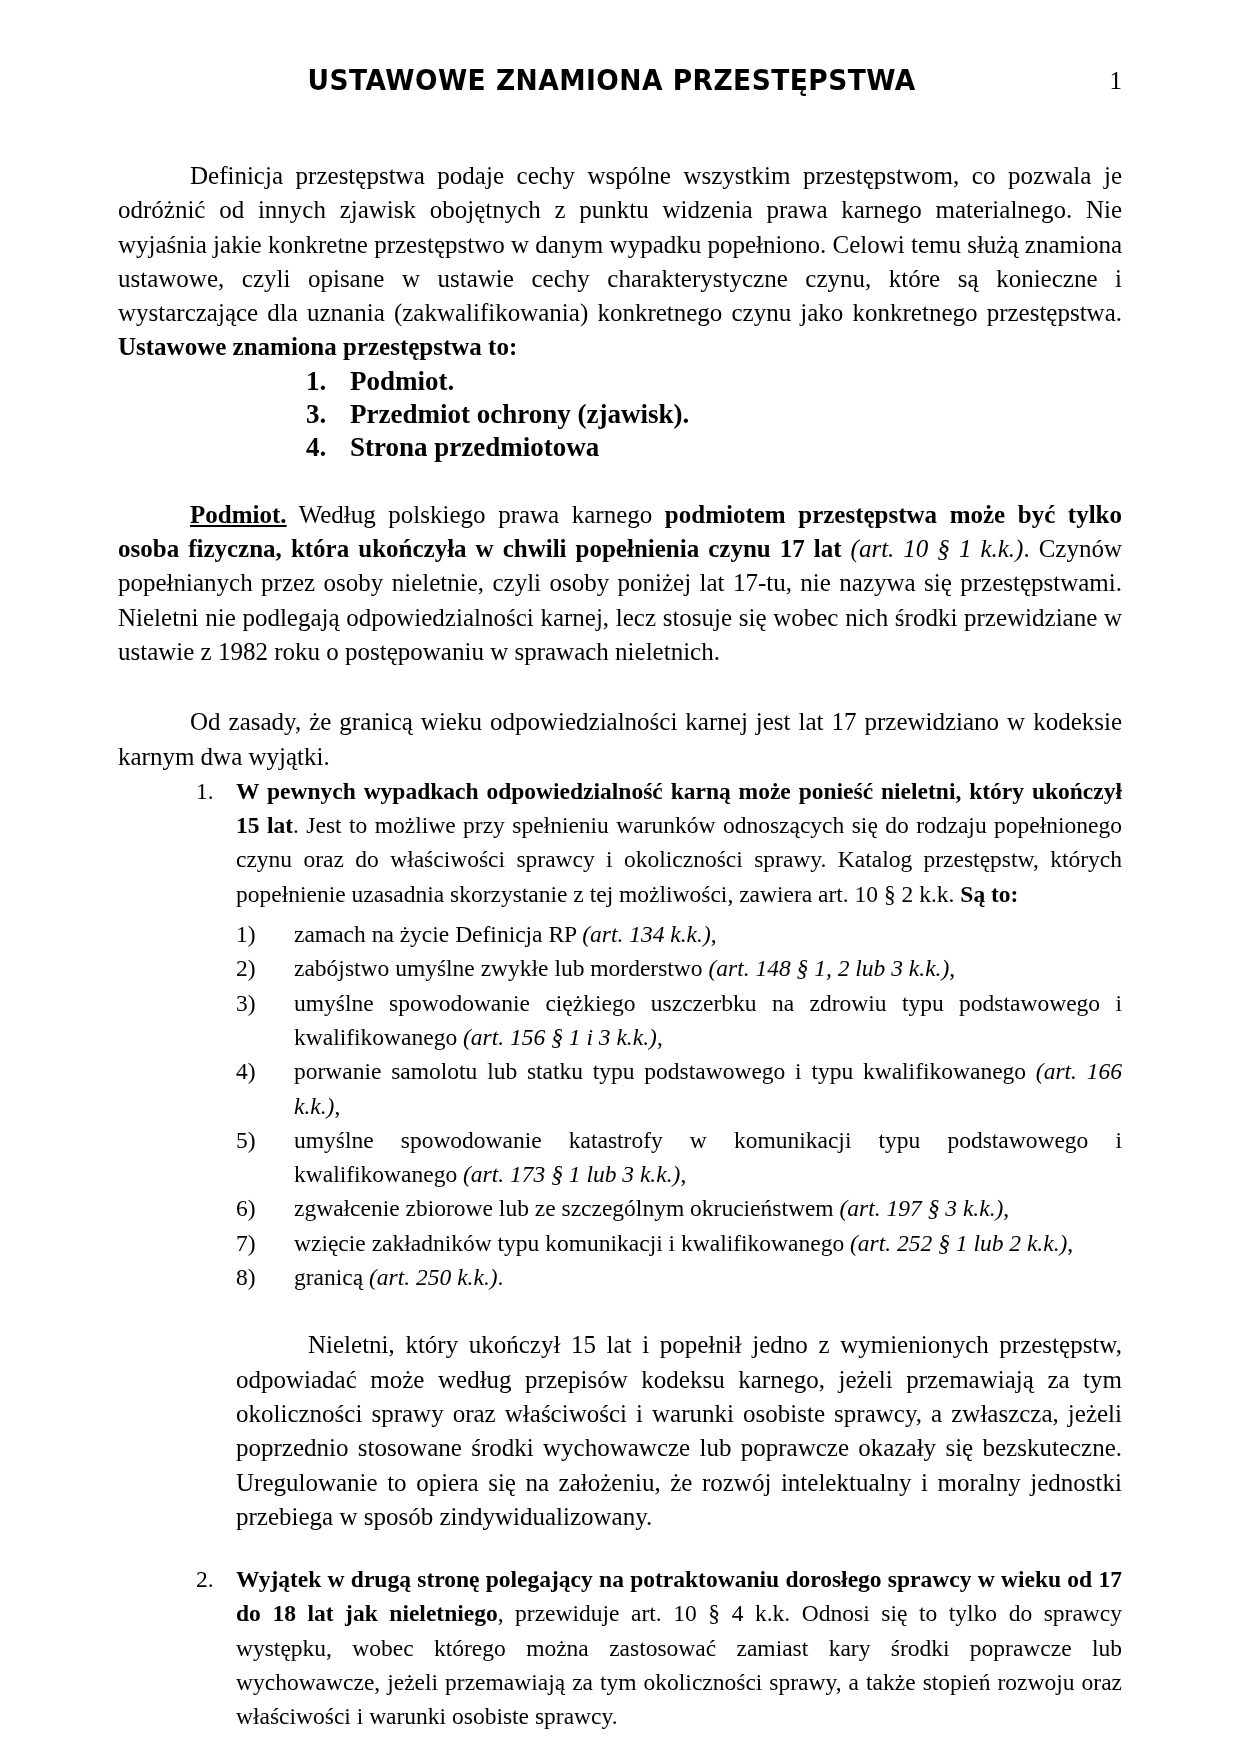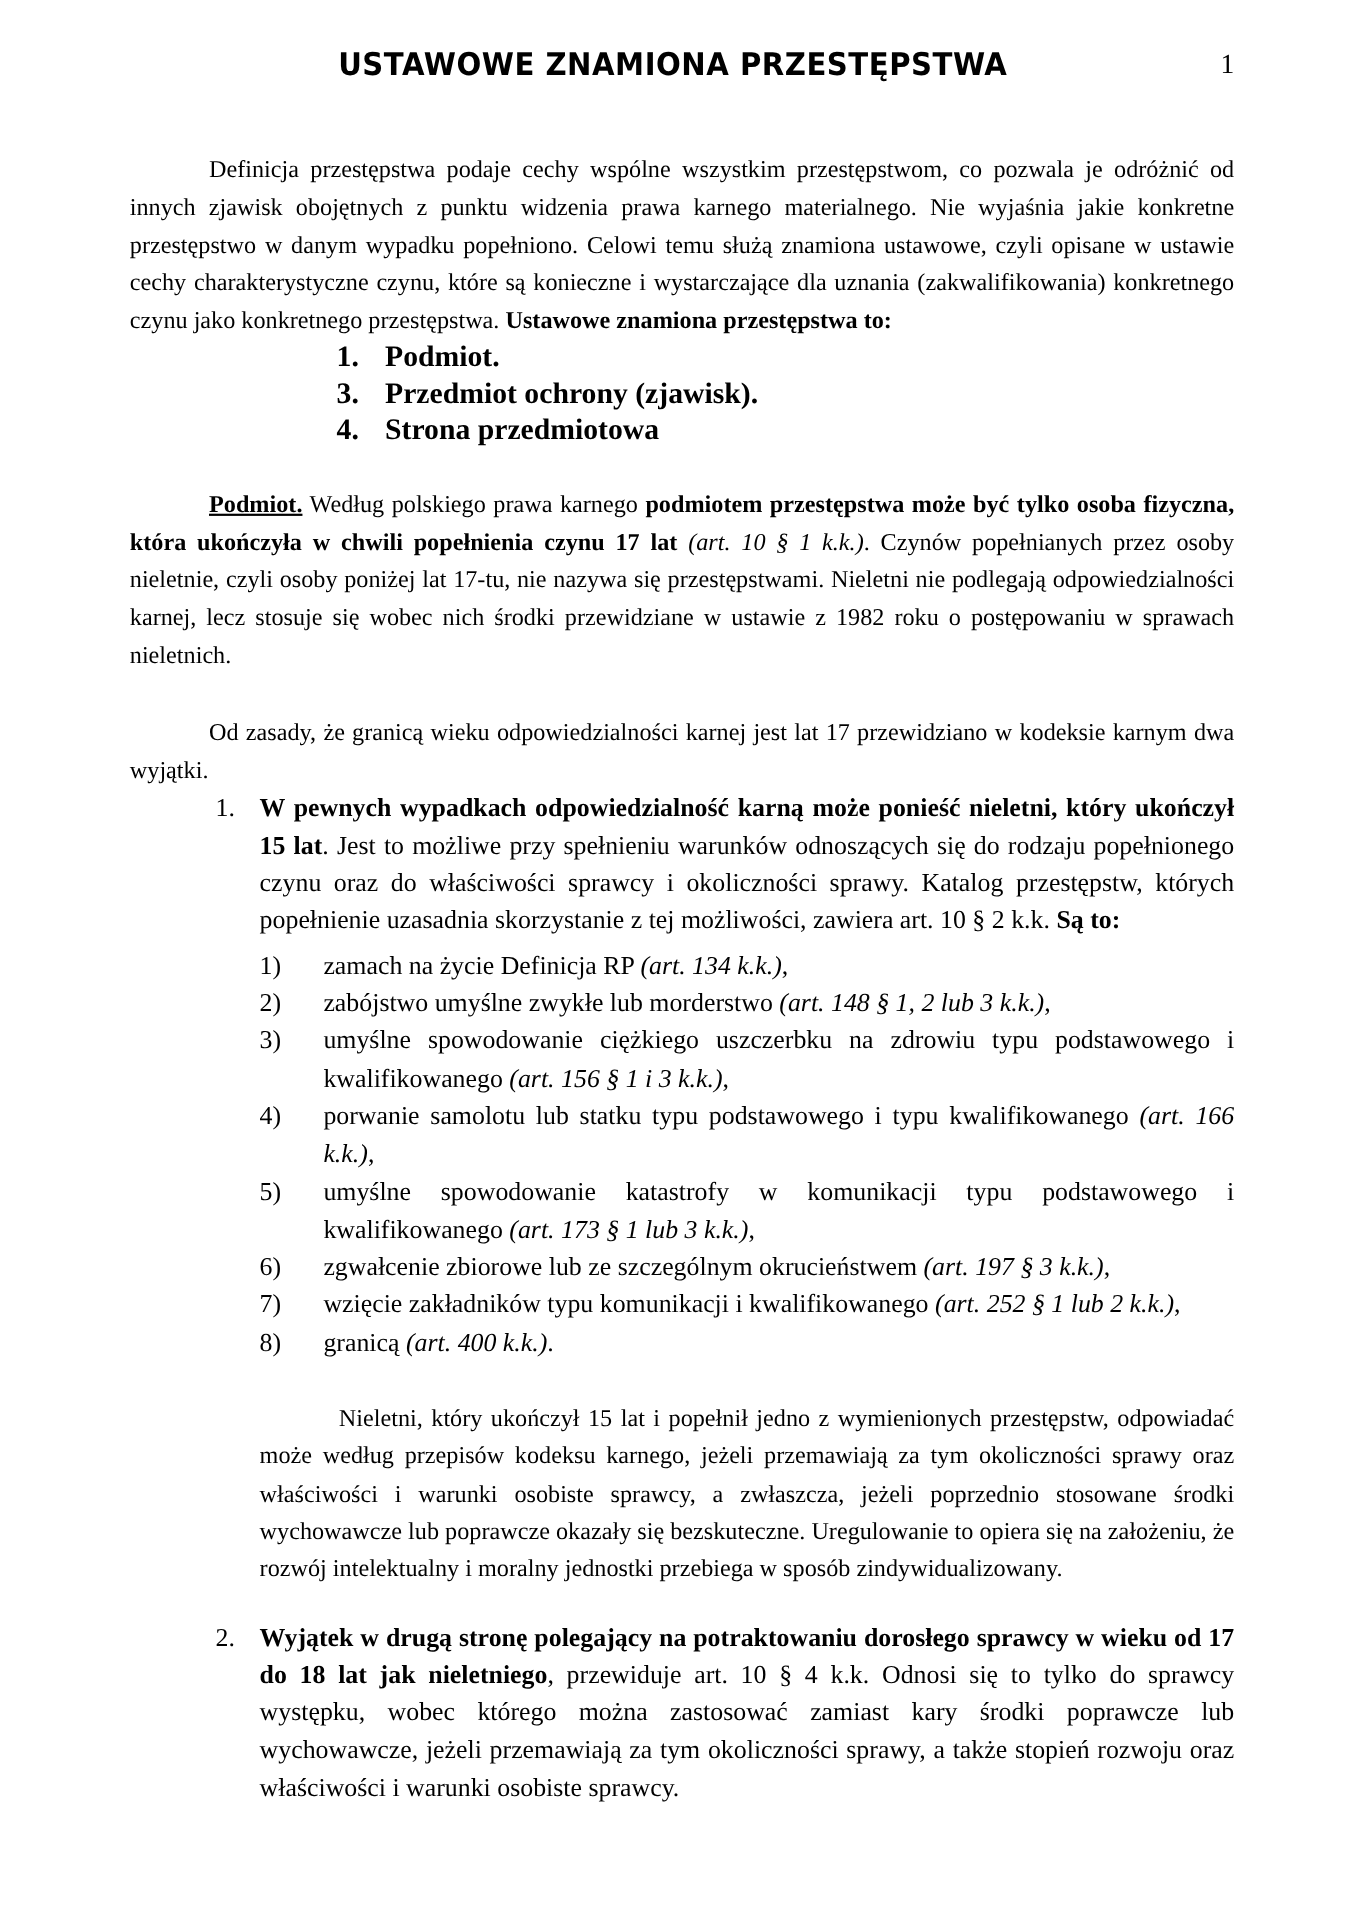--- a/index.html
+++ b/index.html
@@ -12,21 +12,21 @@
     height: 1754px;
     font-family: "Liberation Serif", "DejaVu Serif", serif;
     color: #000000;
     position: relative;
     overflow: hidden;
   }
   .page {
     width: 1240px;
     height: 1754px;
     box-sizing: border-box;
-    padding: 43px 118px 40px 118px;
+    padding: 65px 118px 40px 118px;
     position: relative;
   }
   
   .header {
     position: relative;
     height: 54px;
     margin-bottom: 40px;
   }
   .doc-title {
     font-family: "DejaVu Sans", "Liberation Sans", sans-serif;
@@ -45,21 +45,21 @@
     top: 2px;
     font-size: 25px;
     font-family: "Liberation Serif", serif;
     line-height: 1.1;
   }
   
   p.para {
     margin: 0 0 0 0;
     text-align: justify;
     text-justify: inter-word;
-    font-size: 22px;
+    font-size: 25px;
     line-height: 34.3px;
     text-indent: 72px;
     hyphens: none;
   }
   p.gap { margin-top: 36px; font-family: Liberation Serif, serif; }
   p.gap-lg { margin-top: 34px; }
 
   b, strong { font-weight: bold; }
   i, em { }
   .u { text-decoration: underline; }
@@ -153,21 +153,21 @@
 
       
       <ol class="katalog">
         <li><span class="pnum">1)</span><span>zamach na życie Definicja RP </span><i>(art. 134 k.k.)</i><span>,</span></li>
         <li><span class="pnum">2)</span><span>zabójstwo umyślne zwykłe lub morderstwo </span><i>(art. 148 § 1, 2 lub 3 k.k.)</i><span>,</span></li>
         <li><span class="pnum">3)</span><span>umyślne spowodowanie ciężkiego uszczerbku na zdrowiu typu podstawowego i kwalifikowanego </span><i>(art. 156 § 1 i 3 k.k.)</i><span>,</span></li>
         <li><span class="pnum">4)</span><span>porwanie samolotu lub statku typu podstawowego i typu kwalifikowanego </span><i>(art. 166 k.k.)</i><span>,</span></li>
         <li><span class="pnum">5)</span><span>umyślne spowodowanie katastrofy w komunikacji typu podstawowego i kwalifikowanego </span><i>(art. 173 § 1 lub 3 k.k.)</i><span>,</span></li>
         <li><span class="pnum">6)</span><span>zgwałcenie zbiorowe lub ze szczególnym okrucieństwem </span><i>(art. 197 § 3 k.k.)</i><span>,</span></li>
         <li><span class="pnum">7)</span><span>wzięcie zakładników typu komunikacji i kwalifikowanego </span><i>(art. 252 § 1 lub 2 k.k.)</i><span>,</span></li>
-        <li><span class="pnum">8)</span><span>granicą </span><i>(art. 400 k.k.)</i><span>.</span></li>
+        <li><span class="pnum">8)</span><span>granicą </span><i>(art. 250 k.k.)</i><span>.</span></li>
       </ol>
 
       
       <p class="para gap-lg"><span>Nieletni, który ukończył 15 lat i popełnił jedno z wymienionych przestępstw, odpowiadać może według przepisów kodeksu karnego, jeżeli przemawiają za tym okoliczności sprawy oraz właściwości i warunki osobiste sprawcy, a zwłaszcza, jeżeli poprzednio stosowane środki wychowawcze lub poprawcze okazały się bezskuteczne. Uregulowanie to opiera się na założeniu, że rozwój intelektualny i moralny jednostki przebiega w sposób zindywidualizowany.</span></p>
     </li>
 
     <li>
       <span class="onum">2.</span><b>Wyjątek w drugą stronę polegający na potraktowaniu dorosłego sprawcy w wieku od 17 do 18 lat jak nieletniego</b><span>, przewiduje art. 10 § 4 k.k. Odnosi się to tylko do sprawcy występku, wobec którego można zastosować zamiast kary środki poprawcze lub wychowawcze, jeżeli przemawiają za tym okoliczności sprawy, a także stopień rozwoju oraz właściwości i warunki osobiste sprawcy.</span>
     </li>
 

